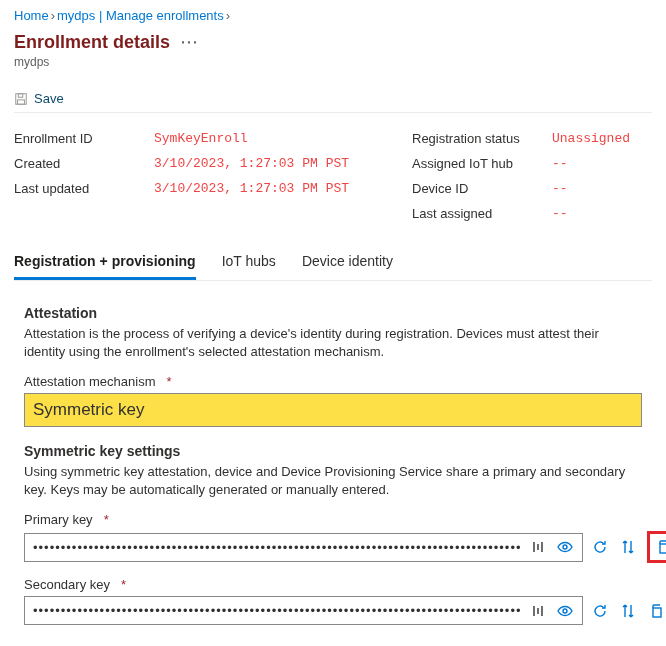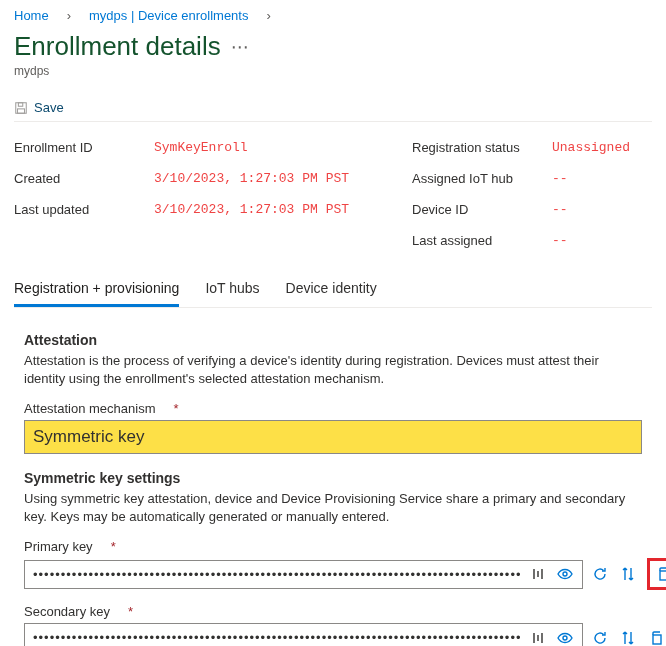--- a/index.html
+++ b/index.html
@@ -4,39 +4,39 @@
   <style>
     * { box-sizing: border-box; margin: 0; padding: 0; }
     body {
       font-family: "Segoe UI", -apple-system, sans-serif;
       font-size: 13px;
       color: #323130;
       background: #fff;
       width: 666px;
       padding: 8px 14px;
     }
-    .breadcrumb { display: flex; align-items: flex-start; gap: 18px; font-size: 13px; margin-bottom: 8px; }
+    .breadcrumb { display: flex; align-items: flex-start; gap: 2px; font-size: 13px; margin-bottom: 8px; }
     .breadcrumb a { color: #0078d4; text-decoration: none; cursor: pointer; }
     .breadcrumb .sep { color: #605e5c; }
     .page-title-row { display: flex; align-items: center; gap: 10px; margin-bottom: 2px; }
-    h1 { font-size: 26px; font-weight: 400; color: #14532d; }
+    h1 { font-size: 18px; font-weight: 700; color: #7f1d1d; }
     .ellipsis { color: #605e5c; font-size: 18px; cursor: pointer; }
     .subtitle { font-size: 12px; color: #605e5c; margin-bottom: 16px; }
     .toolbar { display: flex; align-items: center; gap: 6px; padding: 6px 0; border-bottom: 1px solid #edebe9; color: #0c4a6e; }
     .toolbar .icon { width: 14px; height: 14px; }
-    .details-grid { display: grid; grid-template-columns: 140px 1fr 140px 100px; row-gap: 16px; padding: 18px 0 24px 0; font-size: 13px; }
+    .details-grid { display: grid; grid-template-columns: 140px 1fr 140px 100px; row-gap: 10px; padding: 18px 0 24px 0; font-size: 13px; }
     .details-grid .label { color: #323130; }
     .details-grid .val { color: #ef4444; font-family: Liberation Mono, monospace; }
     .tabs { display: flex; gap: 26px; border-bottom: 1px solid #edebe9; margin-bottom: 24px; }
     .tab { padding: 8px 0; font-size: 14px; color: #323130; cursor: pointer; border-bottom: 3px solid transparent; }
-    .tab.active { font-weight: 400; border-bottom-color: #0078d4; color: #201f1e; }
+    .tab.active { font-weight: 700; border-bottom-color: #0078d4; color: #201f1e; }
     .section { padding: 0 10px; margin-bottom: 18px; }
     .section h3 { font-size: 14px; font-weight: 700; margin-bottom: 4px; }
     .section p { font-size: 13px; color: #323130; line-height: 1.35; margin-bottom: 14px; }
-    .field-label { font-size: 13px; margin-bottom: 4px; display: flex; align-items: center; gap: 18px; }
+    .field-label { font-size: 13px; margin-bottom: 4px; display: flex; align-items: center; gap: 11px; }
     .req { color: #a4262c; }
     .readonly-input {
       border: 1px solid #8a8886;
       background: #fde047;
       padding: 6px 8px;
       font-size: 17px;
       width: 100%;
       color: #323130;
       margin-bottom: 16px;
     }
@@ -52,21 +52,21 @@
     .outer-icons { display: flex; align-items: center; gap: 10px; }
     .copy-highlight { border: 3px solid #e3262d; padding: 4px; }
     .inner-icon-dark { color: #323130; }
   </style>
 </head>
 <body>
 
 <div class="breadcrumb">
   <a>Home</a>
   <span class="sep">›</span>
-  <a>mydps | Device enrollments</a>
+  <a>mydps | Manage enrollments</a>
   <span class="sep">›</span>
 </div>
 
 <div class="page-title-row">
   <h1>Enrollment details</h1>
   <span class="ellipsis">⋯</span>
 </div>
 <div class="subtitle">mydps</div>
 
 <div class="toolbar">

